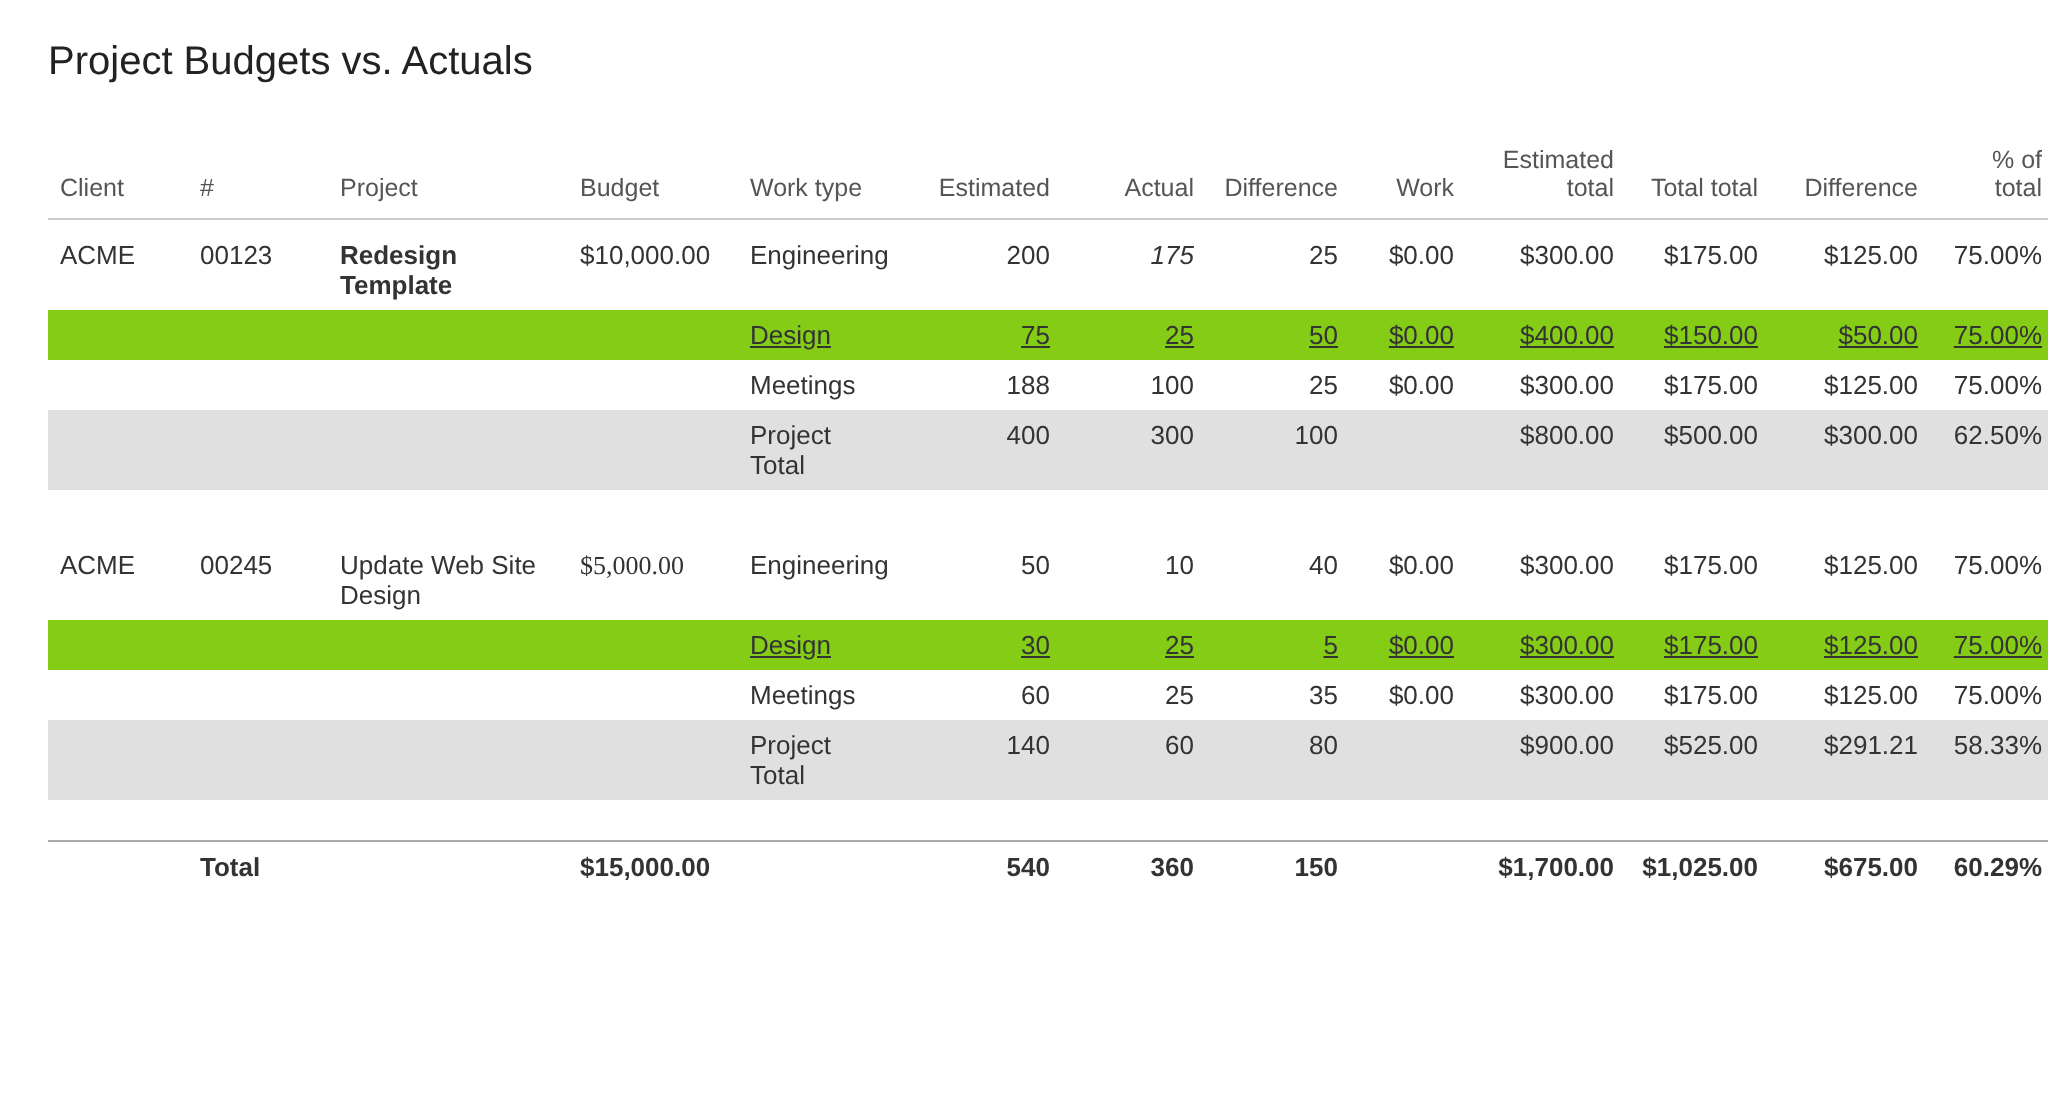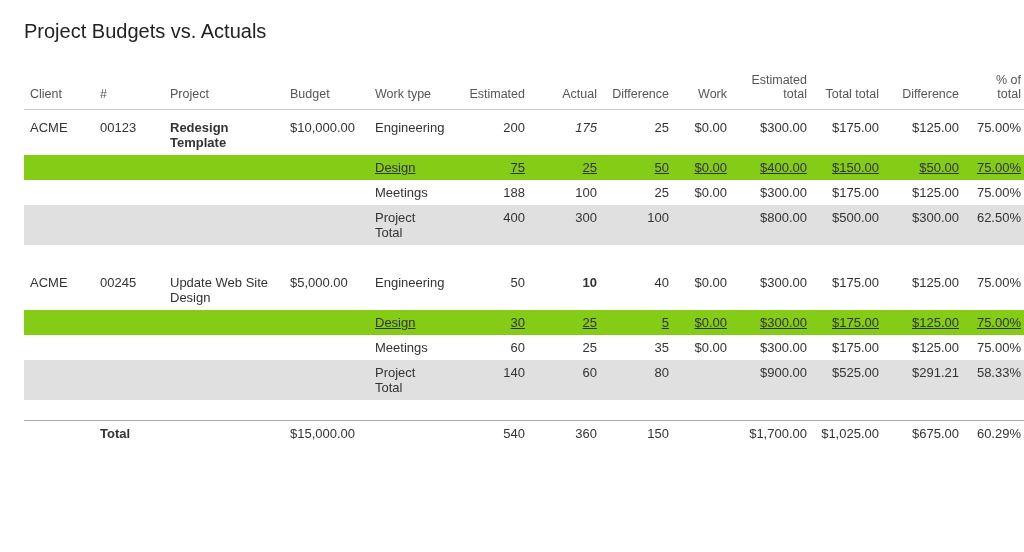--- a/index.html
+++ b/index.html
@@ -59,21 +59,21 @@
     .row-design td {
       background: #84cc16;
       text-decoration: underline;
     }
     .row-project-total td {
       background: #e0e0e0;
     }
     .row-grand-total td {
       background: #fff;
       border-top: 1px solid #aaa;
-      font-weight: 400;
+      font-weight: 700;
     }
     .spacer td {
       padding: 10px 0;
       background: #fff;
     }
   </style>
 </head>
 <body>
 
 <h1>Project Budgets vs. Actuals</h1>
@@ -172,24 +172,24 @@
         <td class="num">$300.00</td>
         <td class="num">62.50%</td>
       </tr>
       <tr class="spacer">
         <td colspan="13"></td>
       </tr>
       <tr class="row-engineering">
         <td style="padding-top: 10px;">ACME</td>
         <td style="padding-top: 10px;">00245</td>
         <td style="padding-top: 10px;">Update Web Site Design</td>
-        <td style="padding-top: 10px;">$5,000.00</td>
+        <td style="padding-top: 10px; font-family: Liberation Serif, serif;">$5,000.00</td>
         <td style="padding-top: 10px;">Engineering</td>
         <td class="num" style="padding-top: 10px;">50</td>
-        <td class="num" style="padding-top: 10px; font-weight: bold;">10</td>
+        <td class="num" style="padding-top: 10px;">10</td>
         <td class="num" style="padding-top: 10px;">40</td>
         <td class="num" style="padding-top: 10px;">$0.00</td>
         <td class="num" style="padding-top: 10px;">$300.00</td>
         <td class="num" style="padding-top: 10px;">$175.00</td>
         <td class="num" style="padding-top: 10px;">$125.00</td>
         <td class="num" style="padding-top: 10px;">75.00%</td>
       </tr>
       <tr class="row-design">
         <td></td>
         <td></td>

